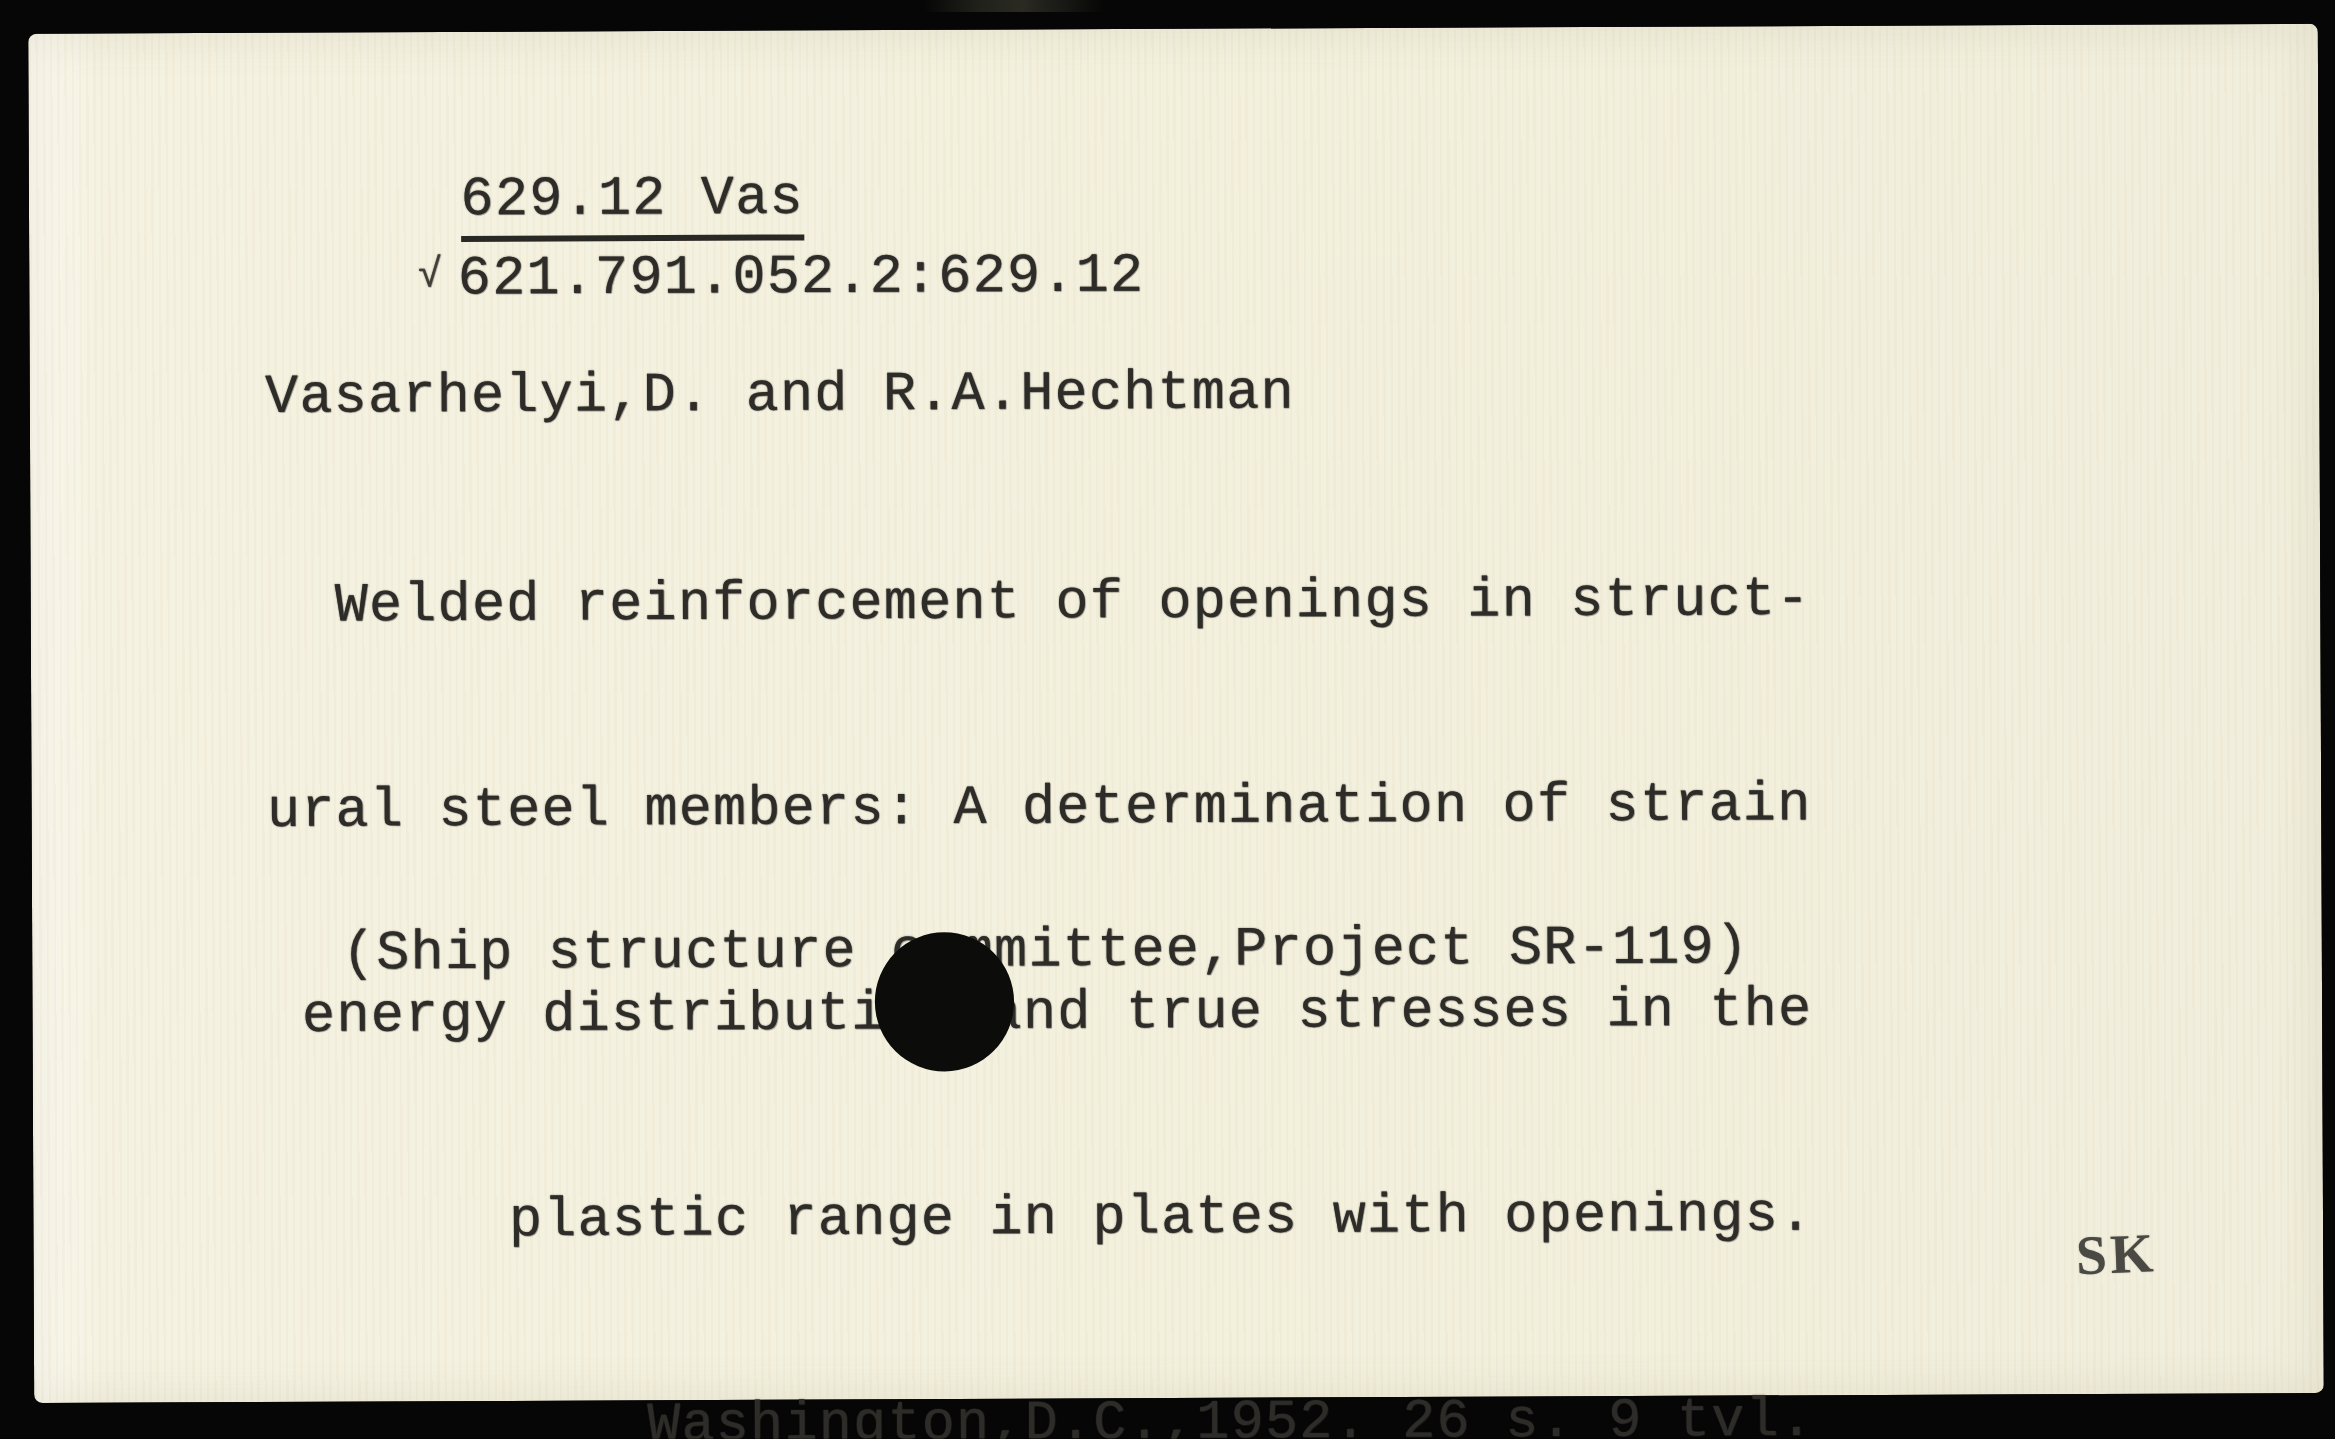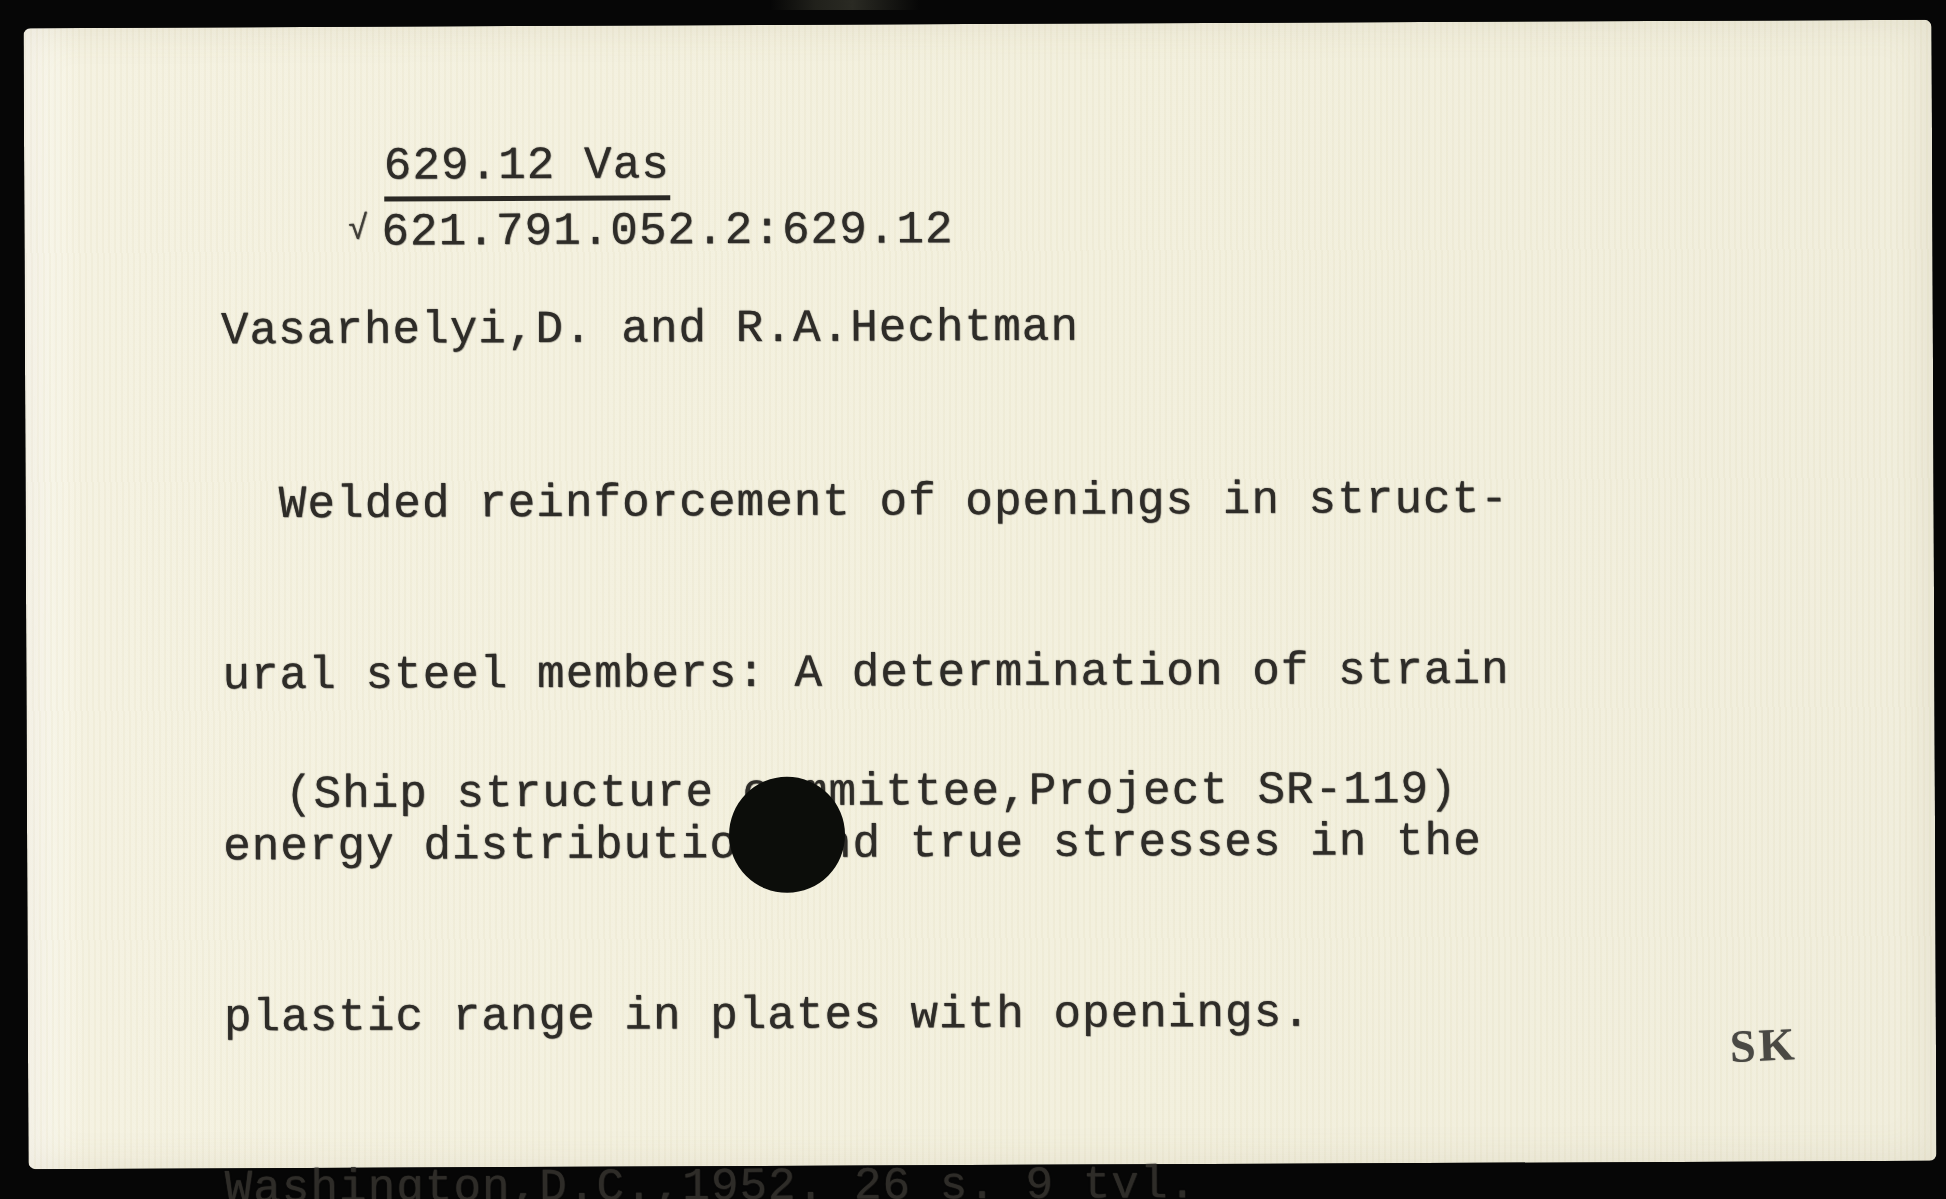--- a/index.html
+++ b/index.html
@@ -7,20 +7,21 @@
     padding: 0;
     background: #000;
   }
   .scan {
     position: relative;
     width: 1946px;
     height: 1199px;
     background: #060606;
     overflow: hidden;
     font-family: "Liberation Mono", "DejaVu Sans Mono", monospace;
+    text-align: right;
   }
   
   .scan-streak {
     position: absolute;
     top: 0;
     left: 770px;
     width: 150px;
     height: 10px;
     background: linear-gradient(90deg, transparent, #2c2c24 30%, #3a3a30 55%, transparent);
     opacity: .7;

